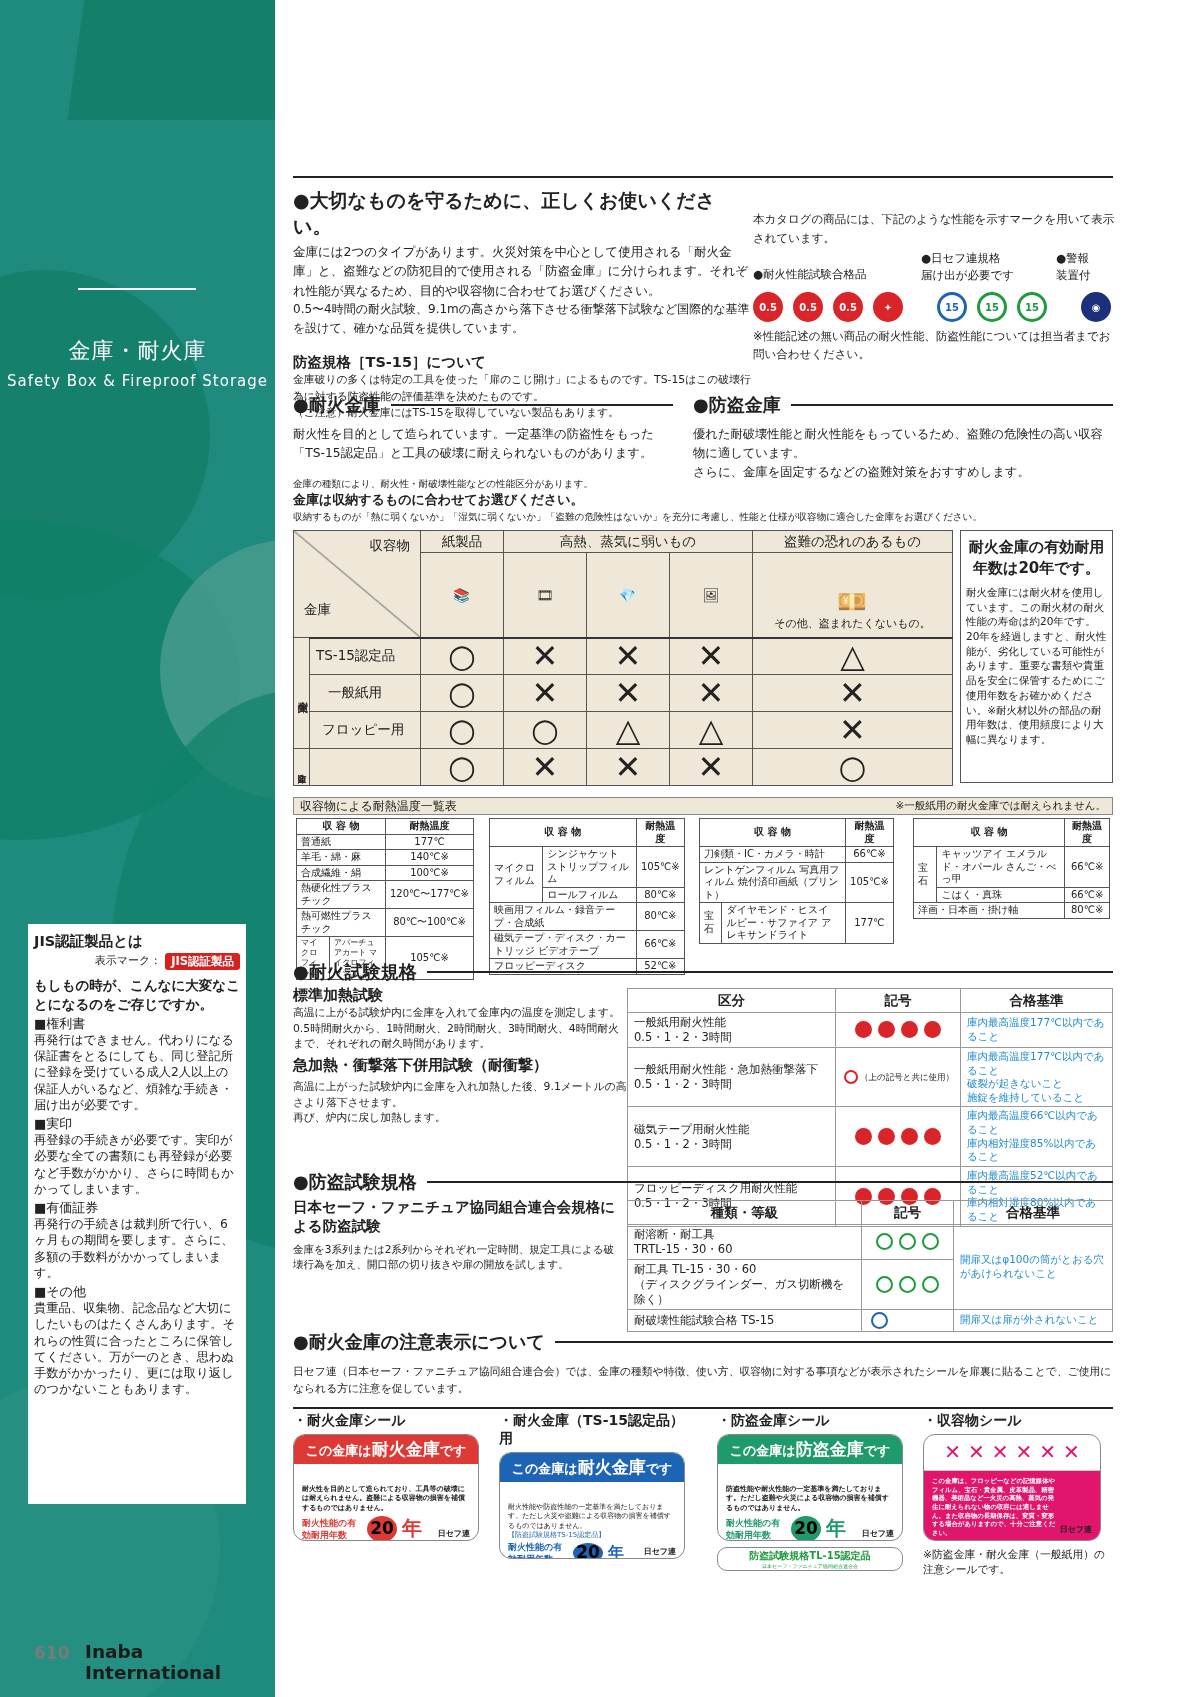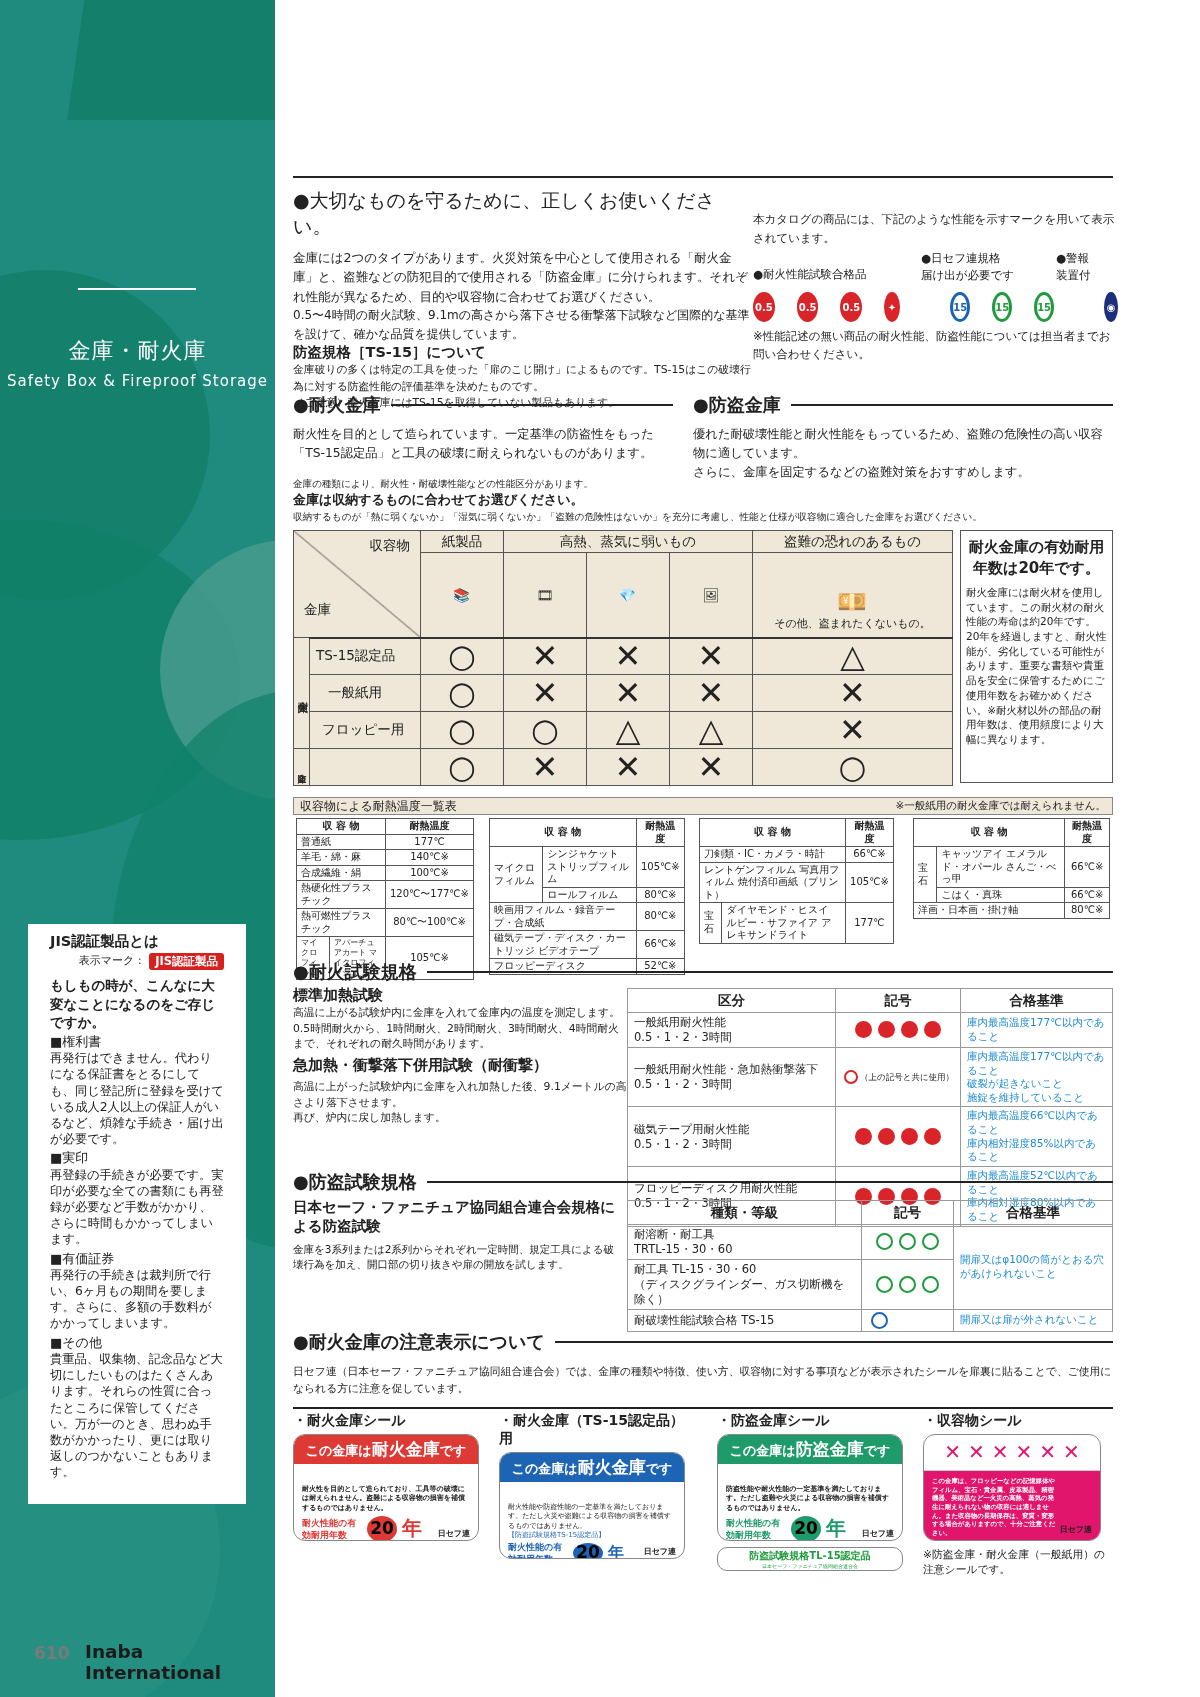--- a/index.html
+++ b/index.html
@@ -10,36 +10,36 @@
 .s2{left:-120px;top:270px;width:330px;height:330px;background:#14806c;opacity:.9}
 .s3{left:-200px;top:520px;width:440px;height:320px;background:#108068;opacity:.85}
 .s4{left:160px;top:540px;width:260px;height:260px;background:#4a9c90;opacity:.8}
 .s5{left:110px;top:690px;width:380px;height:560px;background:#10806a;opacity:.7}
 .s6{left:-80px;top:1380px;width:300px;height:340px;background:#2a9486;opacity:.6}
 .bignum{position:absolute;left:60px;top:95px;font-family:"DejaVu Sans",sans-serif;font-weight:200;color:#fff;font-size:150px;letter-spacing:6px;line-height:1;-webkit-text-stroke:0;font-stretch:condensed}
 .bignum span{display:inline-block;transform:scaleX(.75);transform-origin:left;font-weight:100;color:transparent;-webkit-text-stroke:3px #fff}
 .sidebar-rule{position:absolute;left:78px;top:288px;width:118px;height:2px;background:#fff}
 .cat-jp{position:absolute;left:0;width:275px;top:336px;text-align:center;color:#fff;font-weight:normal;font-size:22px;letter-spacing:1px}
 .cat-en{position:absolute;left:0;width:275px;top:372px;text-align:center;color:#fff;font-size:15px;letter-spacing:1px}
-.jisbox{position:absolute;left:28px;top:924px;width:218px;height:580px;background:#fff;padding:8px 22px;font-size:12.3px;line-height:1.32}
+.jisbox{position:absolute;left:28px;top:924px;width:218px;height:580px;background:#fff;padding:8px 6px;font-size:12.3px;line-height:1.32}
 .jisbox h4{font-size:14.5px;font-weight:bold;margin-bottom:2px}
 .jismark{display:flex;justify-content:flex-end;align-items:center;gap:4px;font-size:11px;margin-bottom:3px}
 .jismark b{background:#d6211f;color:#fff;padding:1px 6px;border-radius:3px;font-size:11.5px}
 .jisbox .sub{font-weight:bold;font-size:13.5px;margin-top:6px;line-height:1.35}
 .jisbox .sq{font-size:13px;margin-top:2px}
 .footer-num{position:absolute;left:34px;top:1643px;font-size:17px;color:#7a7a7a;font-weight:bold}
 .footer-brand{position:absolute;left:85px;top:1641px;font-size:18.5px;color:#1b1b1b;font-weight:bold}
 .main{position:absolute;left:293px;top:0;width:820px}
 .hr{height:2px;background:#222}
-.h1{font-size:19px;font-weight:normal;margin:8px 0 8px}
+.h1{font-size:19px;font-weight:bold;margin:8px 0 2px}
 .p{font-size:12.5px;line-height:1.55}
 .p.sm{font-size:10.8px;line-height:1.5}
 .secthead{display:flex;align-items:center;gap:10px;font-size:18px;font-weight:bold}
 .secthead .line{flex:1;height:2px;background:#222}
-.marks{display:flex;gap:22px;align-items:center}
+.marks{display:flex;gap:10px;align-items:center}
 .mk{width:30px;height:30px;border-radius:50%;display:flex;align-items:center;justify-content:center;font-size:10px;font-weight:bold;color:#fff}
 .mk.red{background:#d9252a;border:2px solid #d9252a}
 .mk.blue{background:#fff;border:3px solid #1e64b4;color:#1e64b4}
 .mk.green{background:#fff;border:3px solid #1f9a3c;color:#1f9a3c}
 .mk.navy{background:#1c2f7a;color:#fff}
 table{border-collapse:collapse}
 .ctab td,.ctab th{border:1px solid #555;text-align:center;font-weight:normal}
 .ctab{background:#efe8d8;font-size:13.5px}
 .sym{font-size:32px;font-weight:bold;line-height:1}
 .ttab{font-size:10px;border:1.5px solid #333}
@@ -99,21 +99,21 @@
   <div class="footer-brand">Inaba International</div>
 </div>
 
 <div class="main">
 
   <div style="position:absolute;top:176px;left:0;width:820px" class="hr"></div>
   <div style="position:absolute;top:180px;left:0;width:460px">
     <div class="h1">●大切なものを守るために、正しくお使いください。</div>
     <div class="p">金庫には2つのタイプがあります。火災対策を中心として使用される「耐火金庫」と、盗難などの防犯目的で使用される「防盗金庫」に分けられます。それぞれ性能が異なるため、目的や収容物に合わせてお選びください。</div>
     <div class="p" style="font-size:12px">0.5〜4時間の耐火試験、9.1mの高さから落下させる衝撃落下試験など国際的な基準を設けて、確かな品質を提供しています。</div>
-    <div style="font-weight:bold;font-size:14.5px;margin-top:0">防盗規格［TS-15］について</div>
+    <div style="font-weight:bold;font-size:14.5px;margin-top:16px">防盗規格［TS-15］について</div>
     <div class="p sm">金庫破りの多くは特定の工具を使った「扉のこじ開け」によるものです。TS-15はこの破壊行為に対する防盗性能の評価基準を決めたものです。</div>
     <div class="p sm">（ご注意）耐火金庫にはTS-15を取得していない製品もあります。</div>
   </div>
 
   <div style="position:absolute;top:210px;left:460px;width:365px">
     <div class="p" style="font-size:11.5px;line-height:1.65">本カタログの商品には、下記のような性能を示すマークを用いて表示されています。</div>
     <div style="display:flex;font-size:11.5px;line-height:1.5;margin-top:2px">
       <div style="width:168px;padding-top:16px">●耐火性能試験合格品</div>
       <div style="width:135px">
           <div>●日セフ連規格</div>

